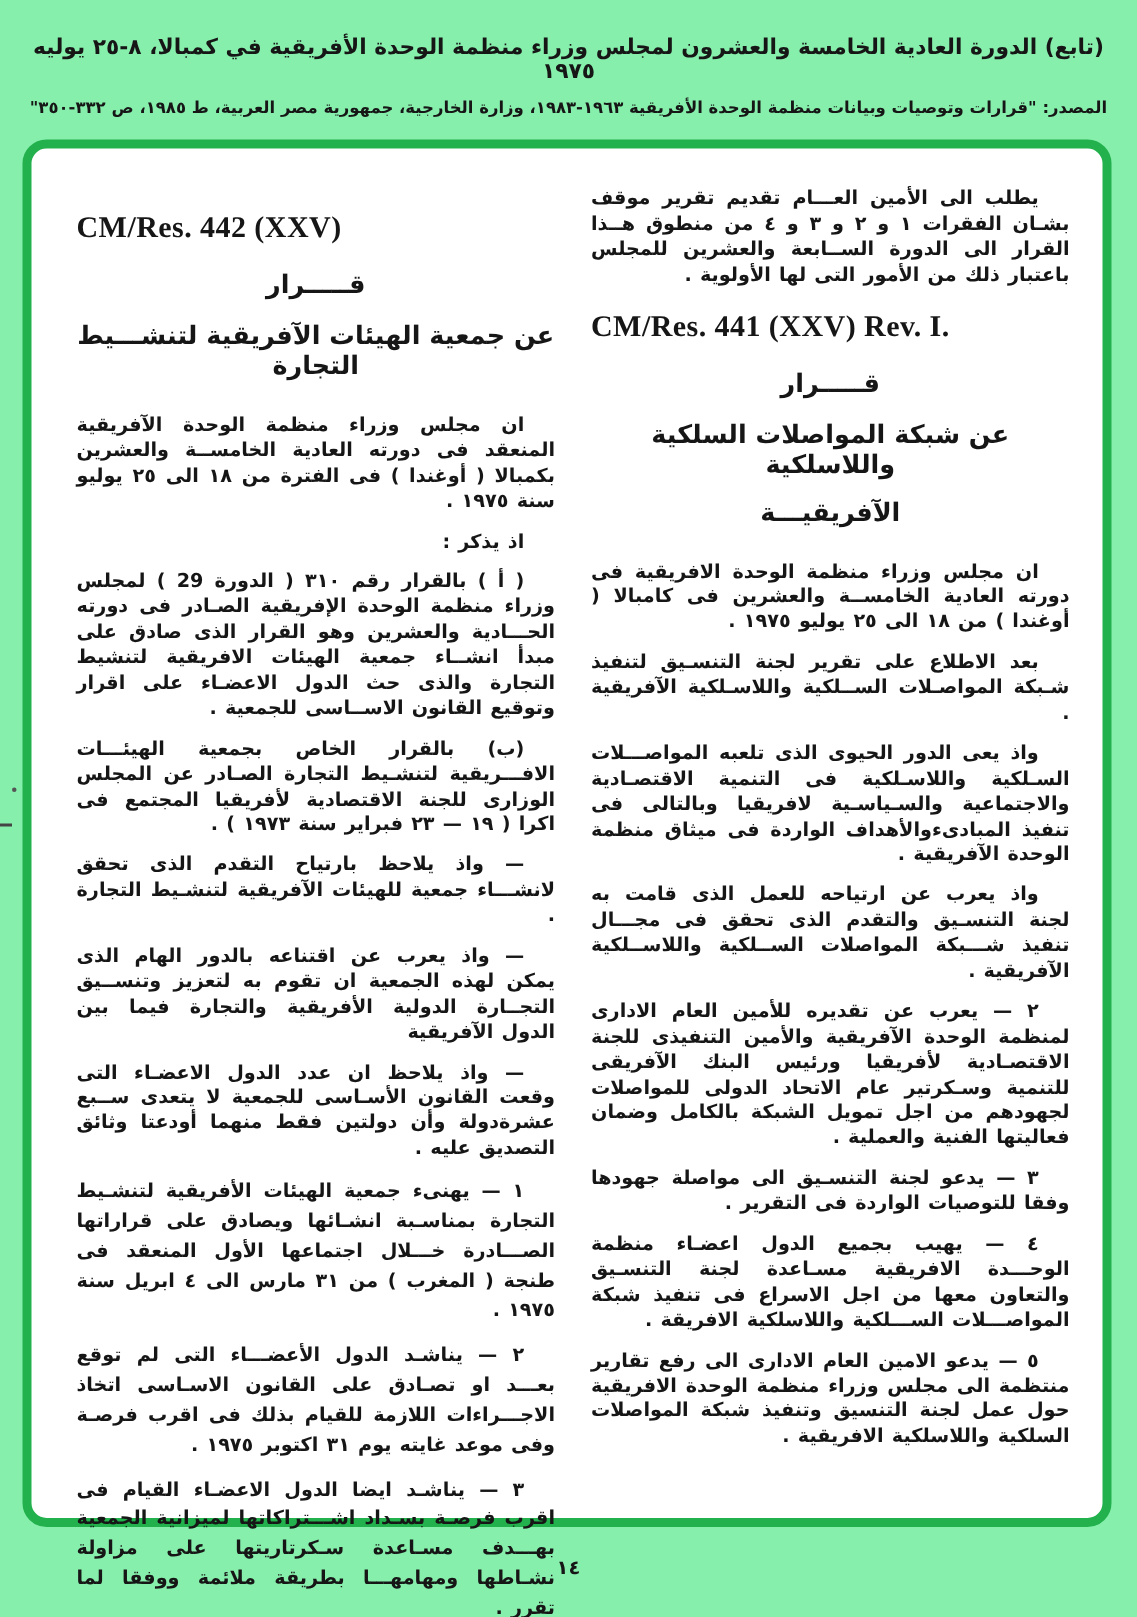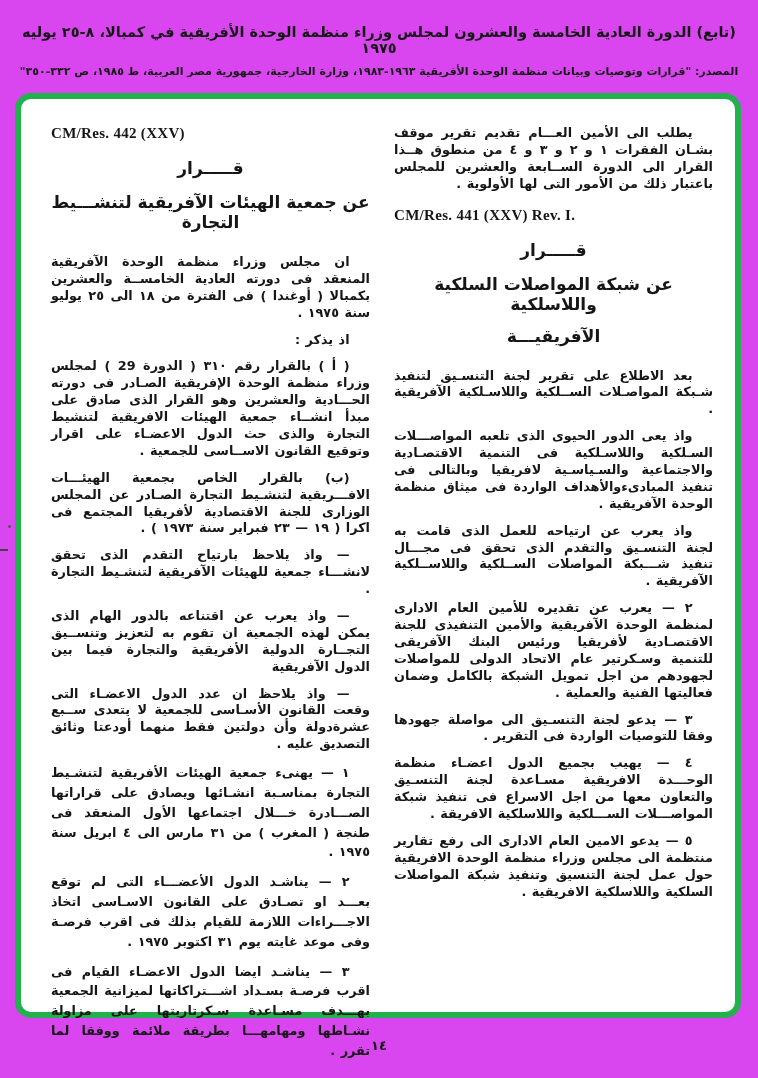--- a/index.html
+++ b/index.html
@@ -5,21 +5,21 @@
   :root { --frame: #22b14c; --ink: #161616; }
   * { box-sizing: border-box; margin: 0; padding: 0; }
   html, body { background: #ffffff; }
   body {
     width: 758px; height: 1078px;
     font-family: "DejaVu Sans", sans-serif;
     color: var(--ink);
     position: relative;
     overflow: hidden;
   }
-  .page { position: absolute; inset: 0; background: #d946ef; }
+  .page { position: absolute; inset: 0; background: #86efac; }
 
   
   .page-header {
     position: absolute; top: 24px; left: 12px; right: 12px;
     direction: rtl; text-align: center;
   }
   .hdr-line1 { font-size: 14.5px; font-weight: 700; letter-spacing: 0; }
   .hdr-line2 { font-size: 11px; font-weight: 700; margin-top: 9px; }
 
   
@@ -34,22 +34,22 @@
 
   .cols {
     display: flex; direction: rtl;
     gap: 24px; height: 100%;
   }
   .col { flex: 1 1 0; direction: rtl; min-width: 0; }
 
   .ref {
     direction: ltr; text-align: left;
     font-family: "Liberation Serif", "DejaVu Serif", serif;
-    font-weight: 700; font-size: 15px;
-    margin: 0 0 16px 0;
+    font-weight: 700; font-size: 20px;
+    margin: 16px 0 16px 0;
     letter-spacing: .3px;
   }
   .col-right .ref { margin-top: 14px; }
 
   .title {
     text-align: center; font-weight: 700;
     font-size: 17px; margin: 2px 0 14px 0;
   }
   .subtitle {
     text-align: center; font-weight: 700;
@@ -90,20 +90,21 @@
 
   <div class="frame">
     <div class="cols">
 
       <div class="col col-right">
         <p class="para">يطلب الى الأمين العـــام تقديم تقرير موقف بشـان الفقرات ١ و ٢ و ٣ و ٤ من منطوق هــذا القرار الى الدورة الســابعة والعشرين للمجلس باعتبار ذلك من الأمور التى لها الأولوية .</p>
         <div class="ref">CM/Res. 441 (XXV) Rev. I.</div>
         <div class="title">قـــــرار</div>
         <div class="subtitle">عن شبكة المواصلات السلكية واللاسلكية</div>
         <div class="subtitle last">الآفريقيـــة</div>
+        <p class="para">ان مجلس وزراء منظمة الوحدة الافريقية فى دورته العادية الخامســة والعشرين فى كامبالا ( أوغندا ) من ١٨ الى ٢٥ يوليو ١٩٧٥ .</p>
         <p class="para">بعد الاطلاع على تقرير لجنة التنسـيق لتنفيذ شـبكة المواصـلات الســلكية واللاسـلكية الآفريقية .</p>
         <p class="para">واذ يعى الدور الحيوى الذى تلعبه المواصـــلات السـلكية واللاسـلكية فى التنمية الاقتصـادية والاجتماعية والسـياسـية لافريقيا وبالتالى فى تنفيذ المبادىءوالأهداف الواردة فى ميثاق منظمة الوحدة الآفريقية .</p>
         <p class="para">واذ يعرب عن ارتياحه للعمل الذى قامت به لجنة التنسـيق والتقدم الذى تحقق فى مجـــال تنفيذ شـــبكة المواصلات الســلكية واللاســلكية الآفريقية .</p>
         <p class="para">٢ — يعرب عن تقديره للأمين العام الادارى لمنظمة الوحدة الآفريقية والأمين التنفيذى للجنة الاقتصـادية لأفريقيا ورئيس البنك الآفريقى للتنمية وسـكرتير عام الاتحاد الدولى للمواصلات لجهودهم من اجل تمويل الشبكة بالكامل وضمان فعاليتها الفنية والعملية .</p>
         <p class="para">٣ — يدعو لجنة التنسـيق الى مواصلة جهودها وفقا للتوصيات الواردة فى التقرير .</p>
         <p class="para">٤ — يهيب بجميع الدول اعضـاء منظمة الوحـــدة الافريقية مسـاعدة لجنة التنسـيق والتعاون معها من اجل الاسراع فى تنفيذ شبكة المواصـــلات الســـلكية واللاسلكية الافريقة .</p>
         <p class="para">٥ — يدعو الامين العام الادارى الى رفع تقارير منتظمة الى مجلس وزراء منظمة الوحدة الافريقية حول عمل لجنة التنسيق وتنفيذ شبكة المواصلات السلكية واللاسلكية الافريقية .</p>
       </div>
 
       <div class="col col-left">

